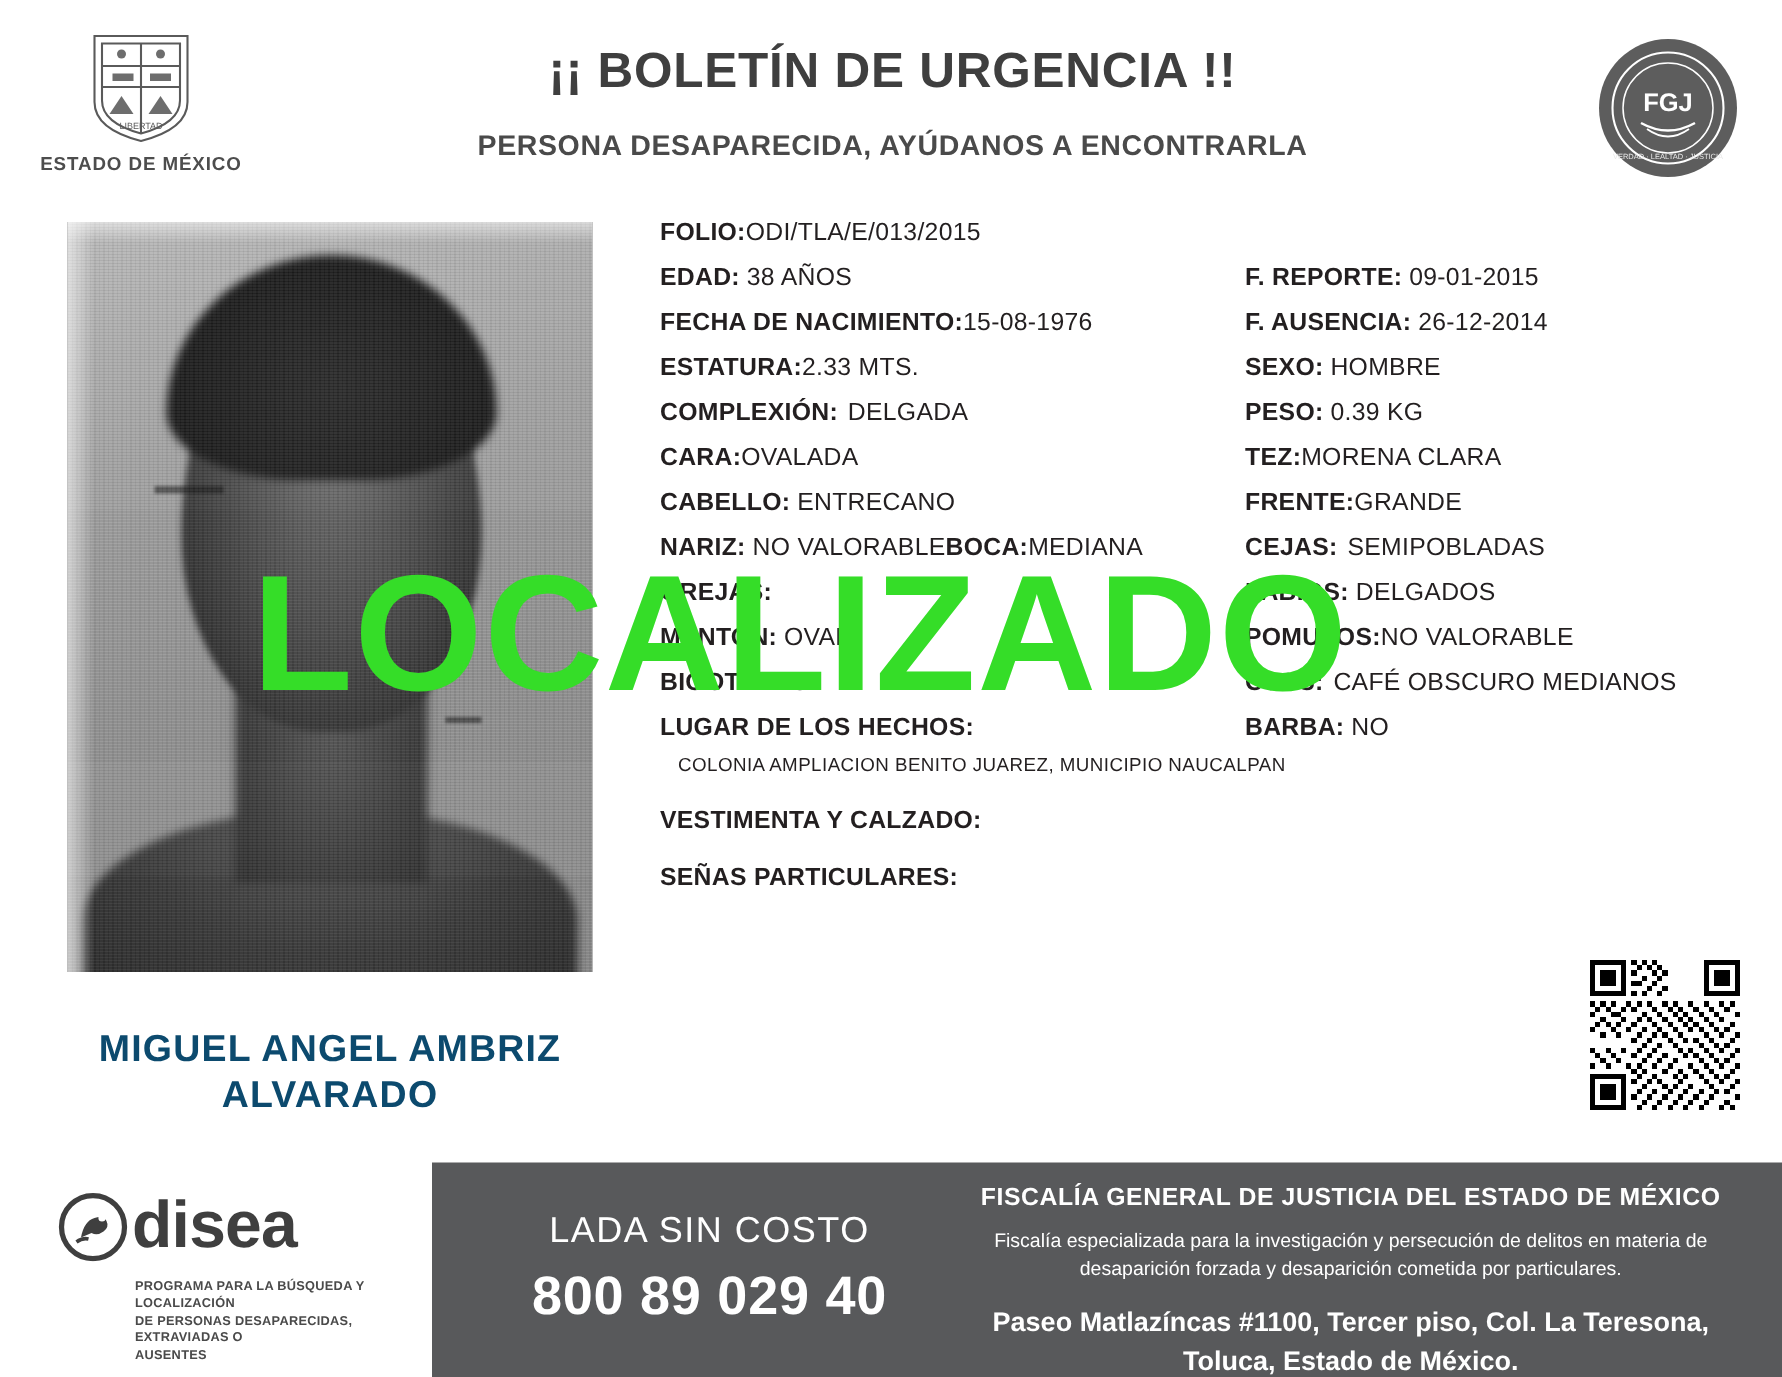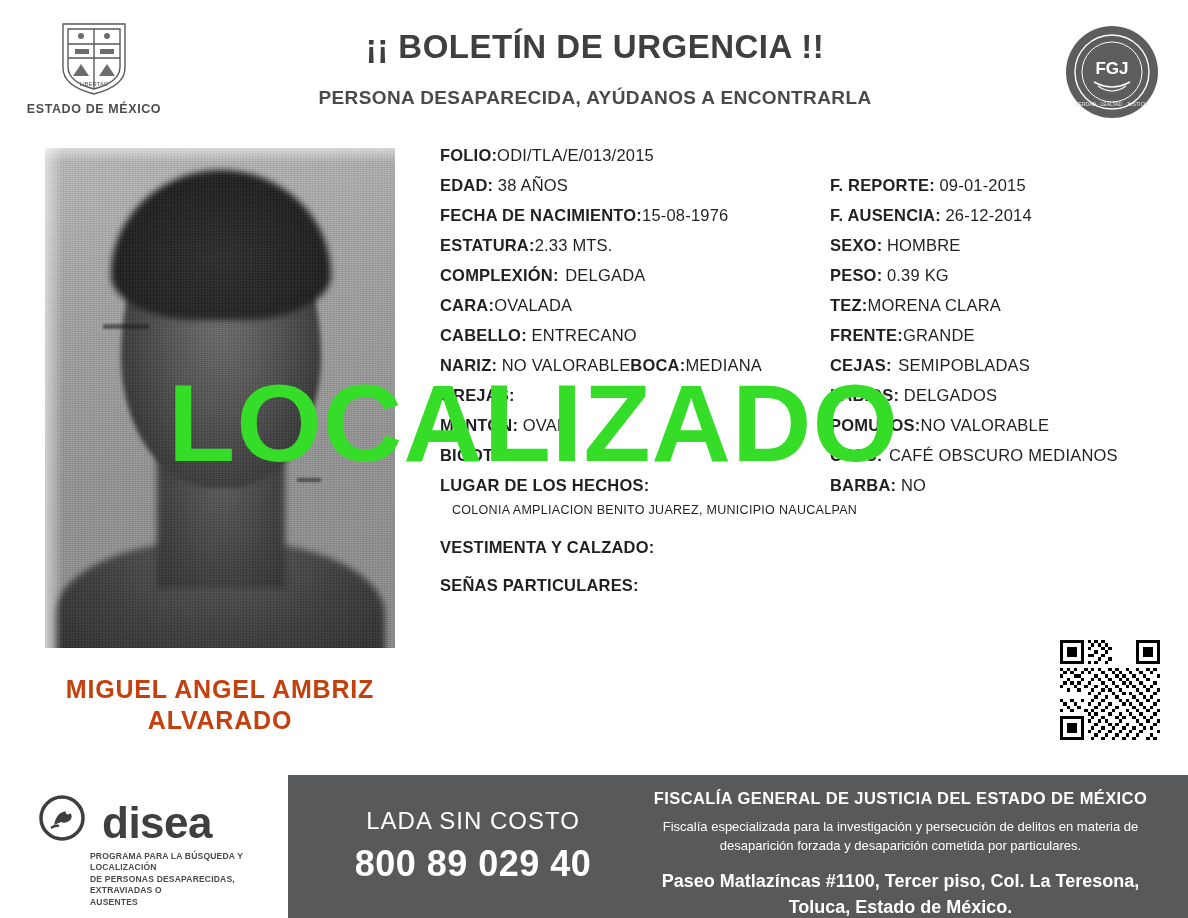--- a/index.html
+++ b/index.html
@@ -154,27 +154,27 @@
     position: absolute;
     left: 0; top: 0; width: 18px; height: 100%;
     background: linear-gradient(90deg, rgba(255,255,255,0.55), rgba(255,255,255,0));
   }
   .photo .edge-top {
     position: absolute;
     left: 0; top: 0; height: 14px; width: 100%;
     background: linear-gradient(180deg, rgba(255,255,255,0.5), rgba(255,255,255,0));
   }
   .person-name {
-    margin-top: 26px;
+    margin-top: 36px;
     text-align: center;
     font-size: 25px;
     font-weight: bold;
     letter-spacing: 0.8px;
     line-height: 1.25;
-    color: #c2410c;
+    color: #0c4a6e;
   }
 
   
   .fields {
     position: absolute;
     left: 440px;
     top: 140px;
     width: 720px;
     font-size: 16.5px;
     color: #231f20;
@@ -246,22 +246,22 @@
     height: 143px;
   }
   .disea {
     position: absolute;
     left: 38px;
     top: 20px;
     width: 250px;
   }
   .disea-top {
     display: flex;
-    align-items: flex-end;
-    gap: 16px;
+    align-items: flex-start;
+    gap: 2px;
   }
   .disea-word {
     font-size: 44px;
     font-weight: bold;
     letter-spacing: -0.5px;
     color: #3f3f3f;
     line-height: 1;
   }
   .disea-sub {
     margin-top: 6px;

